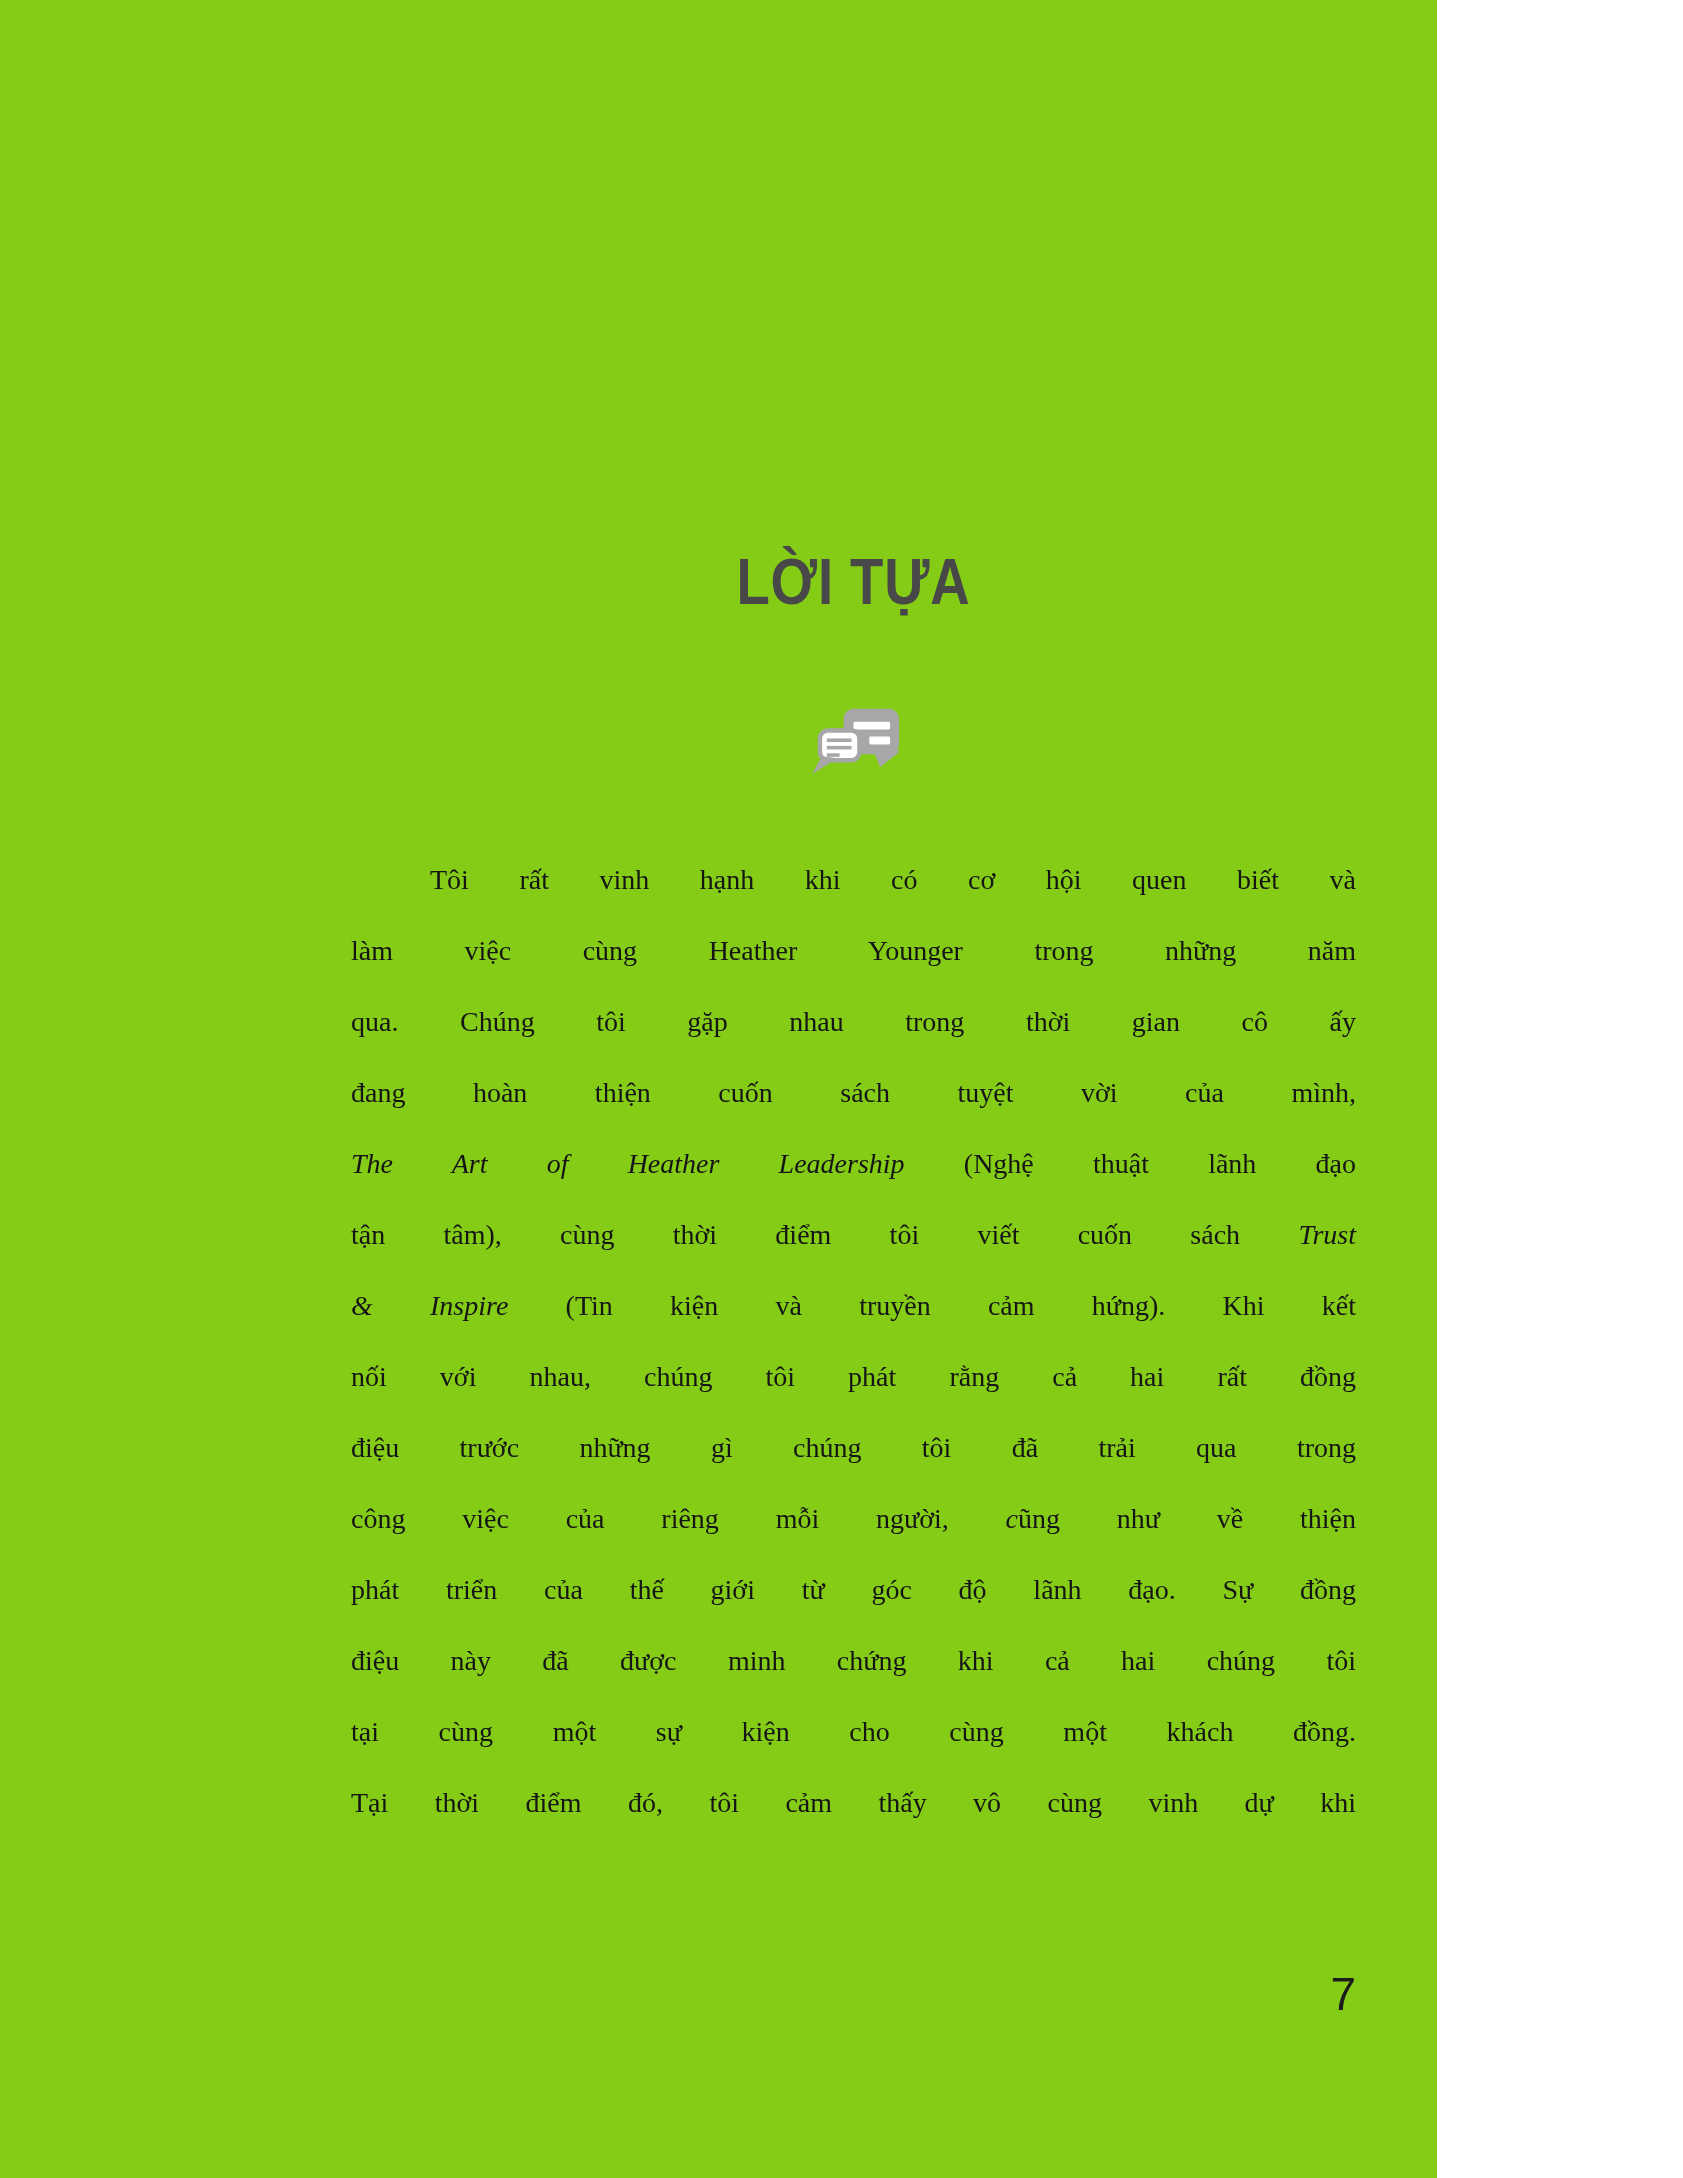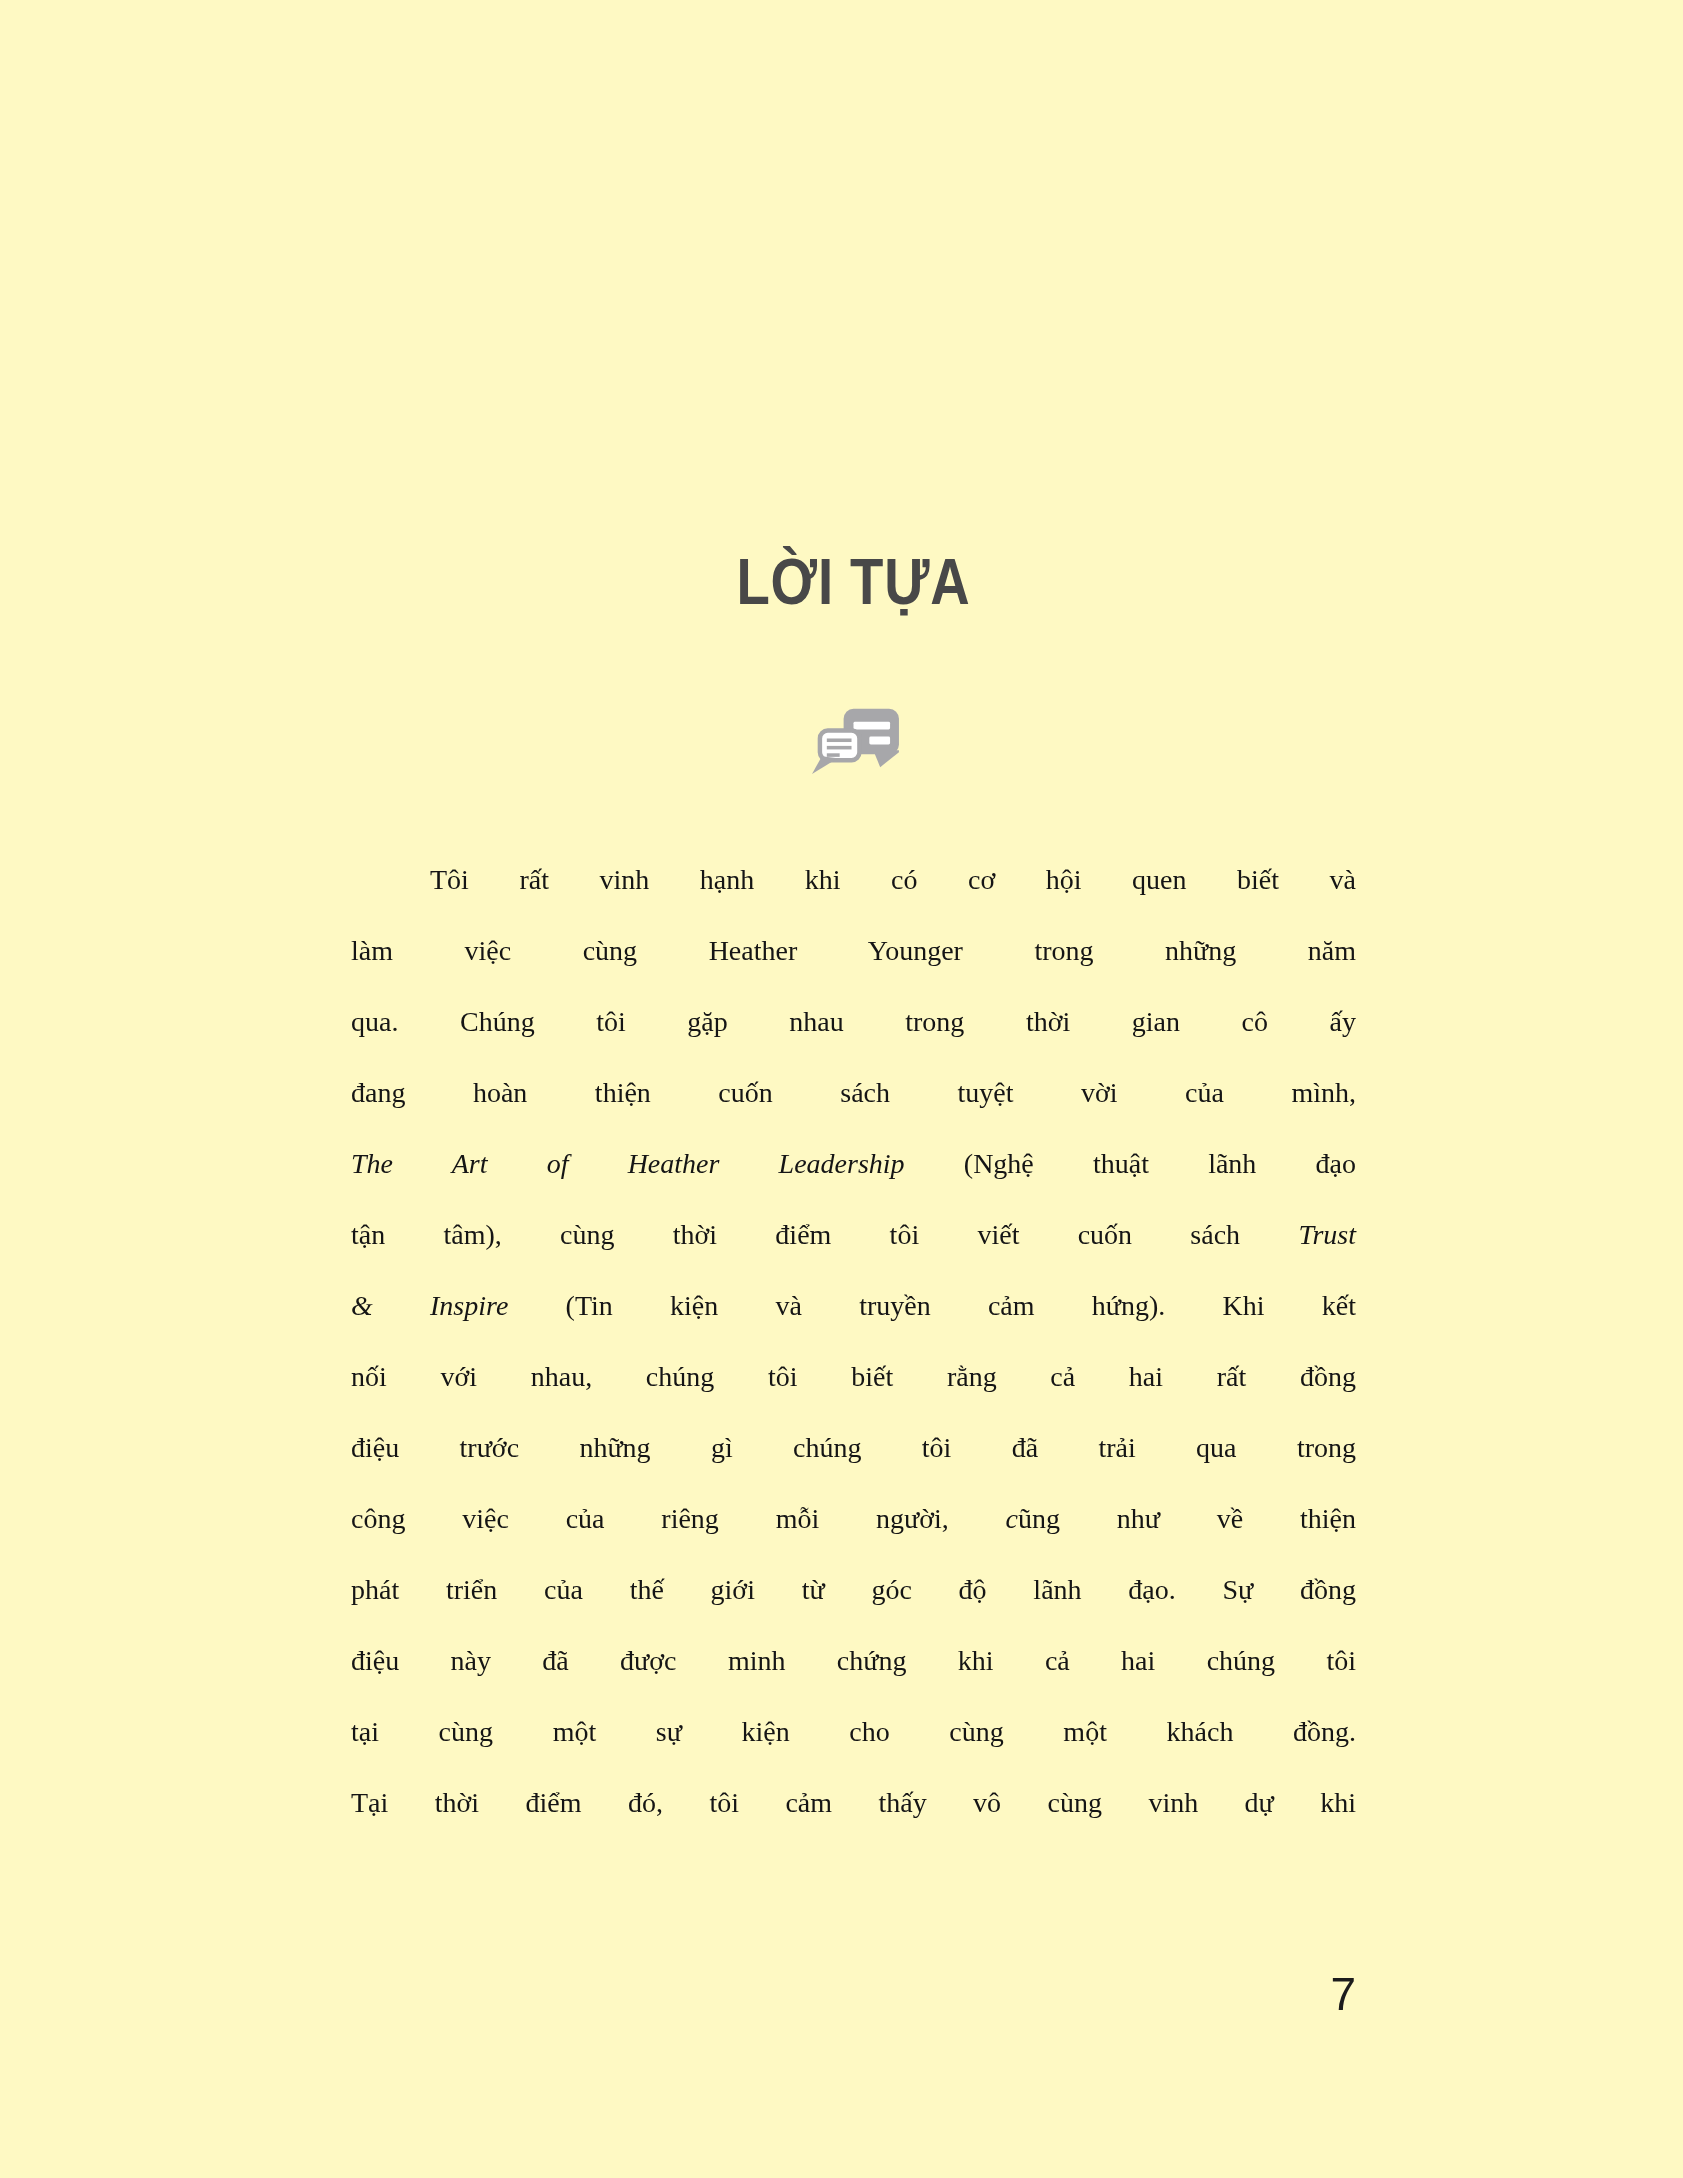--- a/index.html
+++ b/index.html
@@ -1,20 +1,20 @@
 <!DOCTYPE html>
 <html><head>
 <meta charset="utf-8">
 <style>
   html, body { margin: 0; padding: 0; background: #ffffff; }
   .page {
     position: relative;
-    width: 1683px;
+    width: 1437px;
     height: 2178px;
-    background: #fef9c3;
+    background: #84cc16;
     overflow: hidden;
     font-family: "Liberation Serif", serif;
   }
   .chapter-title {
     position: absolute;
     left: 351px;
     top: 546px;
     width: 1005px;
     margin: 0;
     text-align: center;
@@ -91,21 +91,21 @@
   </div>
 
   <div class="body-text" id="body-lines">
       <div class="line indent"><span>Tôi rất vinh hạnh khi có cơ hội quen biết và</span></div>
       <div class="line"><span>làm việc cùng Heather Younger trong những năm</span></div>
       <div class="line"><span>qua. Chúng tôi gặp nhau trong thời gian cô ấy</span></div>
       <div class="line"><span>đang hoàn thiện cuốn sách tuyệt vời của mình,</span></div>
       <div class="line"><span class="it">The Art of Heather Leadership</span><span> (Nghệ thuật lãnh đạo</span></div>
       <div class="line"><span>tận tâm), cùng thời điểm tôi viết cuốn sách </span><span class="it">Trust</span></div>
       <div class="line"><span class="it">&amp; Inspire</span><span> (Tin kiện và truyền cảm hứng). Khi kết</span></div>
-      <div class="line"><span>nối với nhau, chúng tôi biết rằng cả hai rất đồng</span></div>
+      <div class="line"><span>nối với nhau, chúng tôi phát rằng cả hai rất đồng</span></div>
       <div class="line"><span>điệu trước những gì chúng tôi đã trải qua trong</span></div>
       <div class="line"><span>công việc của riêng mỗi người, </span><span class="it">c</span><span>ũng như về thiện</span></div>
       <div class="line"><span>phát triển của thế giới từ góc độ lãnh đạo. Sự đồng</span></div>
       <div class="line"><span>điệu này đã được minh chứng khi cả hai chúng tôi</span></div>
       <div class="line"><span>tại cùng một sự kiện cho cùng một khách đồng.</span></div>
       <div class="line"><span>Tại thời điểm đó, tôi cảm thấy vô cùng vinh dự khi</span></div>
     </div>
 
   <div class="page-number">7</div>
 

